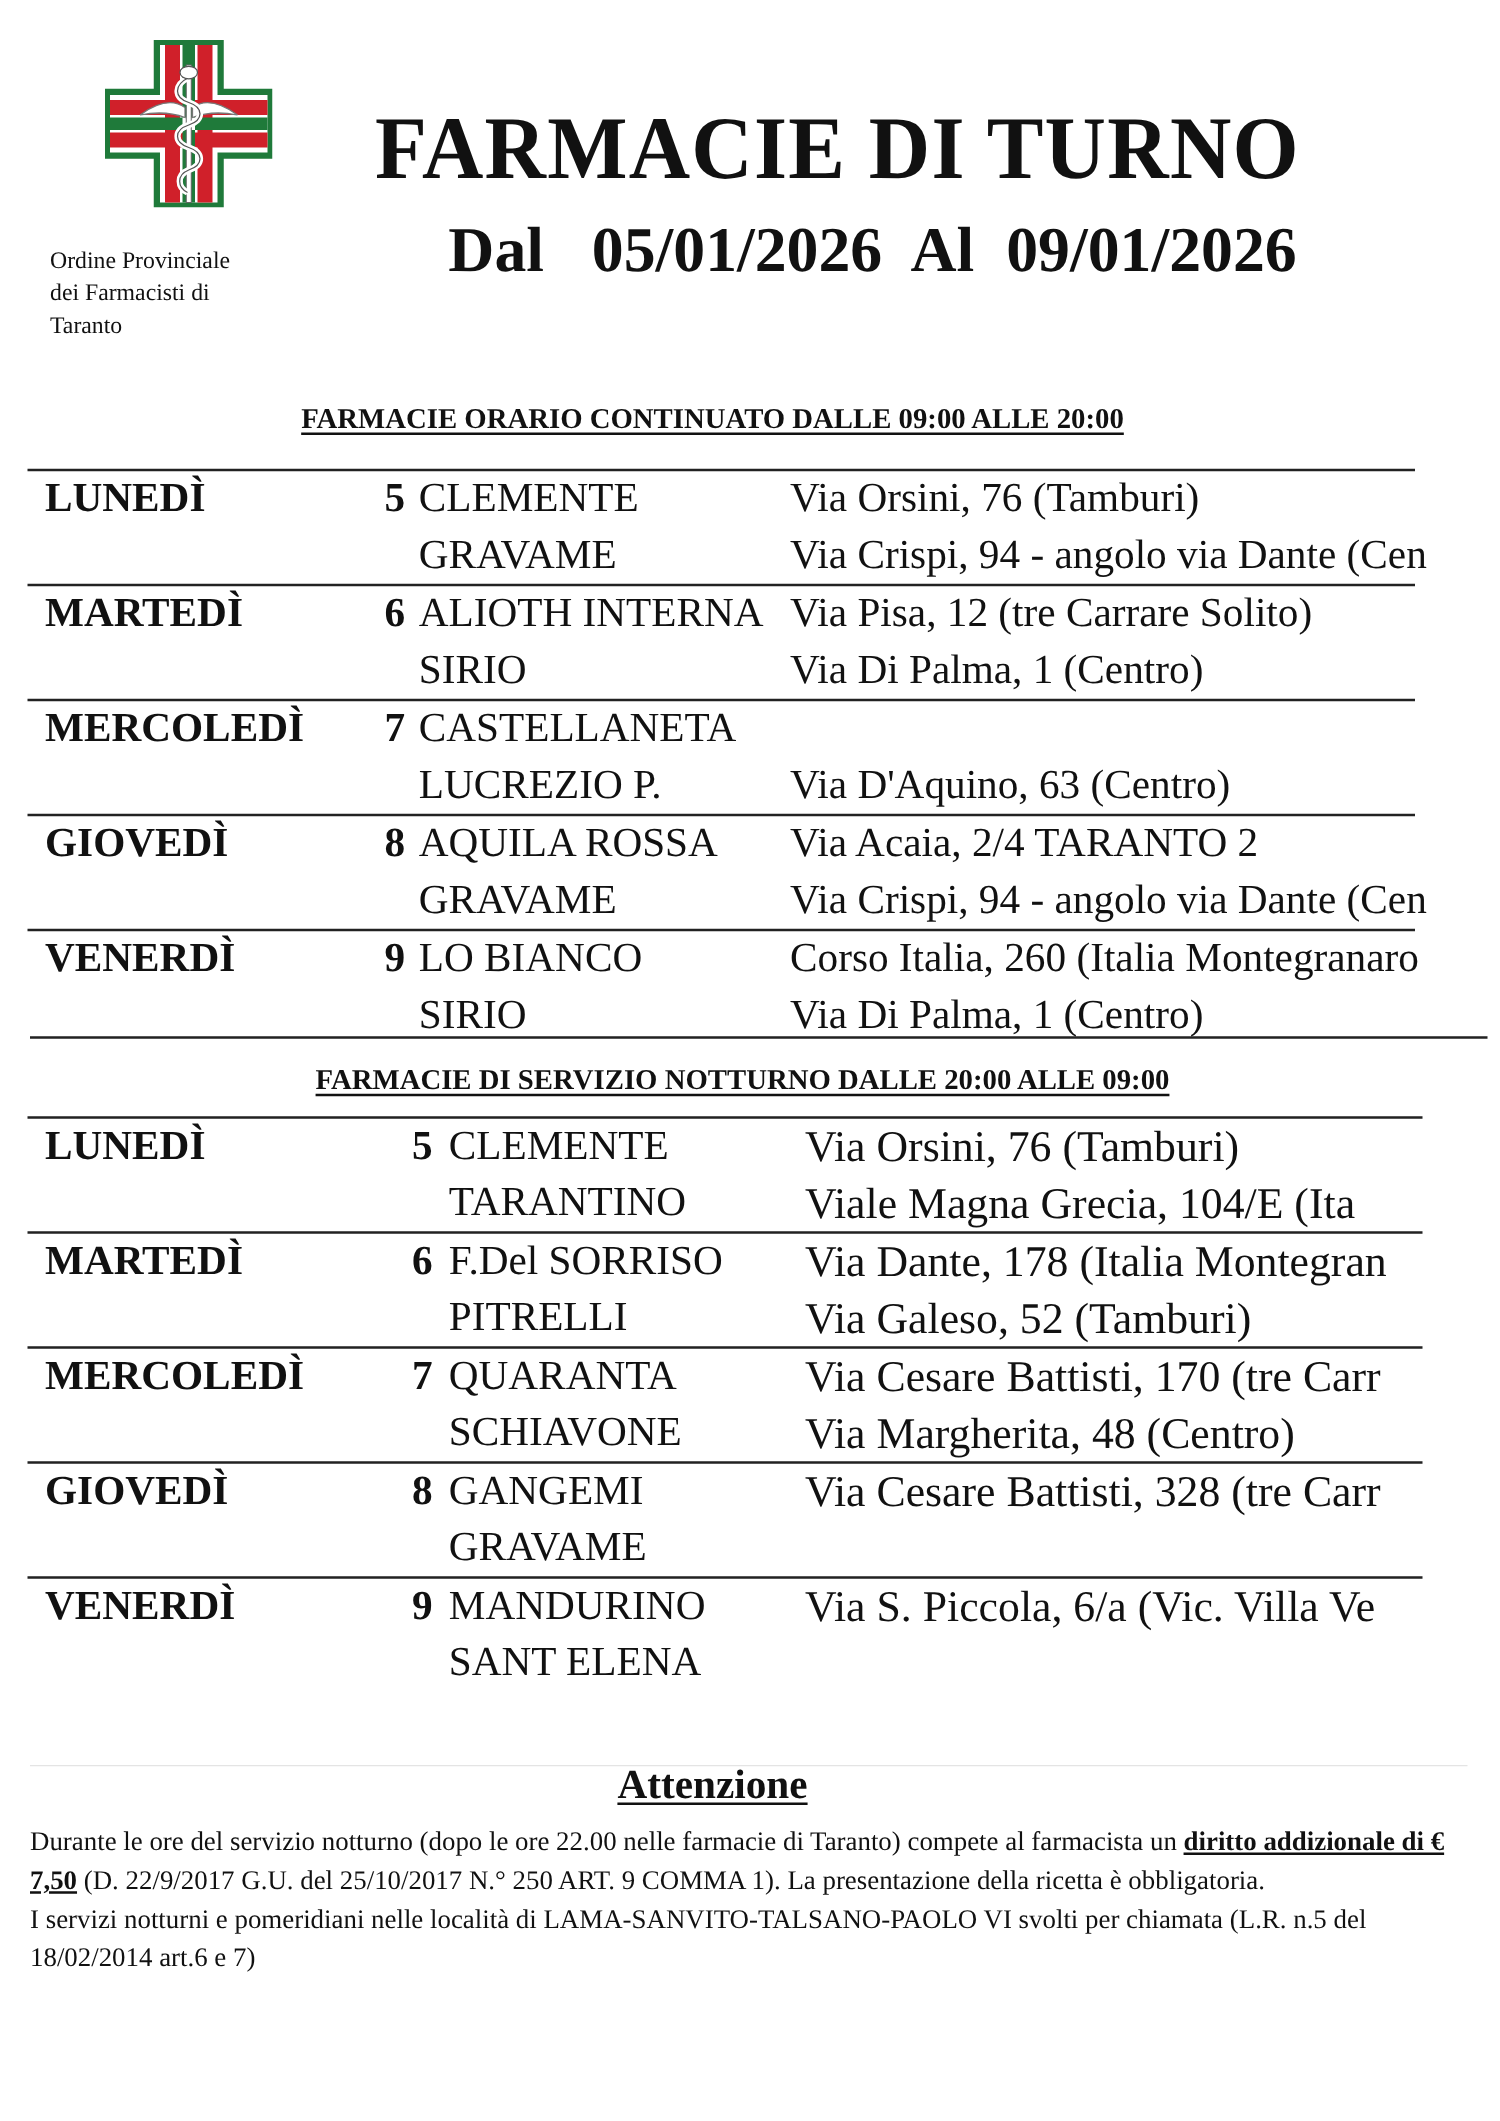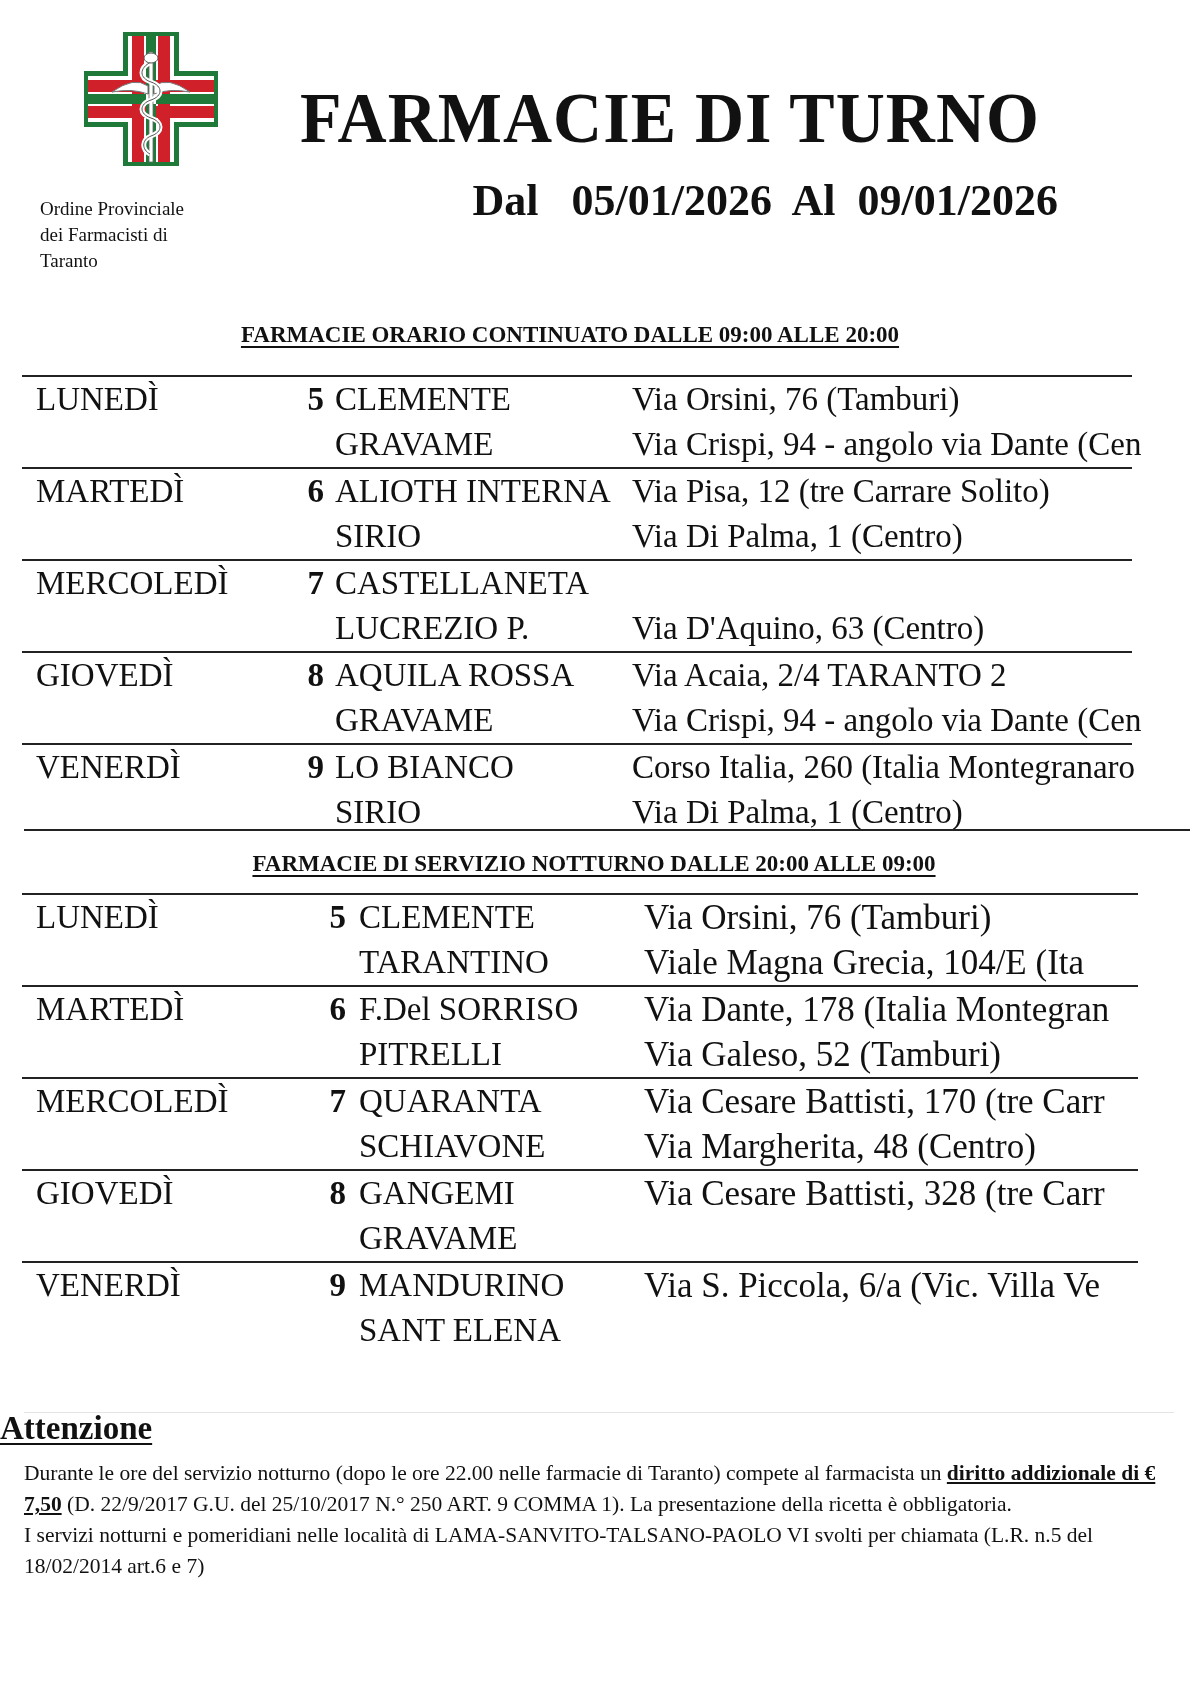--- a/index.html
+++ b/index.html
@@ -4,40 +4,40 @@
 <style>
   html, body { margin: 0; padding: 0; background: #ffffff; }
   body { width: 1200px; height: 1697px; position: relative; overflow: hidden;
          font-family: "Liberation Serif", "DejaVu Serif", serif; color: #111; }
   .logo { position: absolute; left: 84px; top: 32px; width: 134px; height: 134px; }
   .org { position: absolute; left: 40px; top: 196px; width: 220px; text-align: left;
          font-weight: normal; font-size: 19px; line-height: 26px; }
   .title { position: absolute; left: 260px; top: 78px; width: 820px; text-align: center;
            font-weight: bold; font-size: 68px; letter-spacing: 1px; line-height: 80px;
            transform: scaleY(1.05); }
-  .dates { position: absolute; left: 300px; top: 176px; width: 720px; text-align: right;
-           font-weight: bold; font-size: 44px; line-height: 50px; white-space: pre; padding-left: 38px; }
+  .dates { position: absolute; left: 300px; top: 176px; width: 720px; text-align: center;
+           font-weight: bold; font-size: 51px; line-height: 50px; white-space: pre; padding-left: 38px; }
   .sec-title { position: absolute; text-align: center; font-weight: bold; font-size: 23px;
                text-decoration: underline; text-decoration-thickness: 2px; text-underline-offset: 4px; font-family: Liberation Serif, serif; }
   .table { position: absolute; }
   .day-block { position: relative; border-top: 2px solid #222; }
   .row { position: relative; height: 45px; white-space: nowrap; }
-  .dayname { position: absolute; left: 14px; font-weight: normal; font-size: 33px; line-height: 45px; }
+  .dayname { position: absolute; left: 14px; font-weight: bold; font-size: 33px; line-height: 45px; }
   .daynum { position: absolute; font-weight: bold; font-size: 33px; line-height: 45px; text-align: right; }
   .pharm { position: absolute; font-size: 33px; line-height: 45px; overflow: hidden; }
   .addr { position: absolute; font-size: 33px; line-height: 45px; overflow: hidden; }
   .t1 .daynum { left: 250px; width: 52px; }
   .t1 .pharm { left: 313px; width: 296px; }
   .t1 .addr { left: 610px; width: 560px; }
   .t2 .daynum { left: 272px; width: 52px; }
   .t2 .pharm { left: 337px; width: 280px; }
   .t2 .addr { left: 622px; width: 538px; font-size: 35px; }
   .hr-full { position: absolute; left: 24px; width: 1166px; height: 2px; background: #222; }
   .hr-faint { position: absolute; left: 24px; width: 1150px; height: 1px; background: #e4e4e4; }
-  .att-title { position: absolute; left: 0; width: 1140px; top: 1410px; text-align: left;
+  .att-title { position: absolute; left: 0; width: 1140px; top: 1410px; text-align: center;
                font-weight: bold; font-size: 33px; text-decoration: underline;
                text-decoration-thickness: 2px; text-underline-offset: 4px; }
   .att-body { position: absolute; left: 24px; top: 1458px; width: 1150px; font-size: 21.5px; line-height: 31px; }
   .att-body p { margin: 0; }
   .emph { font-weight: bold; text-decoration: underline; }
 </style>
 </head>
 <body>
 
 <div class="logo">

